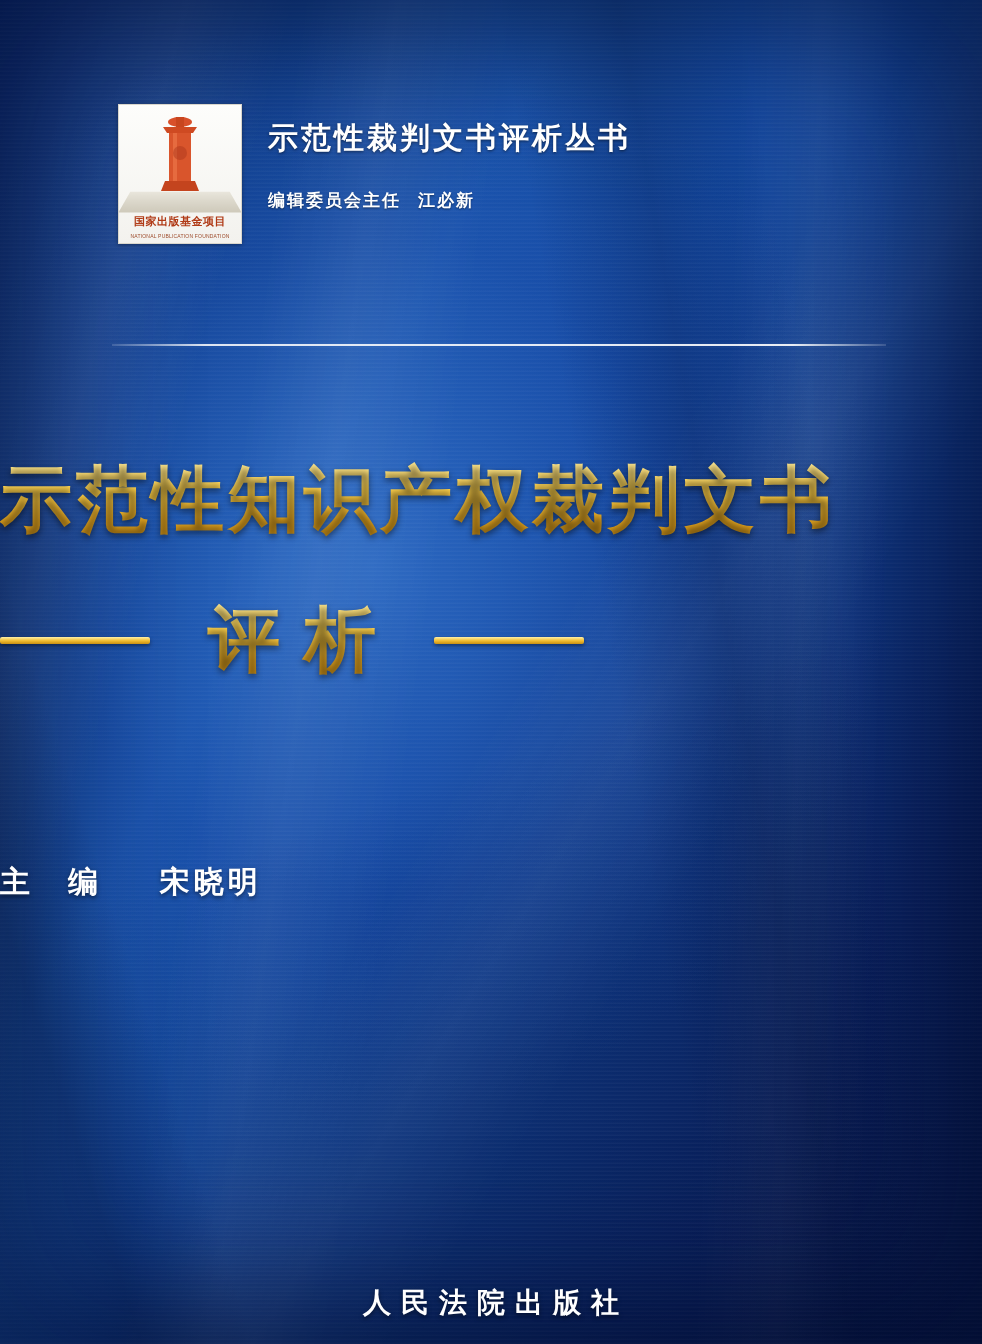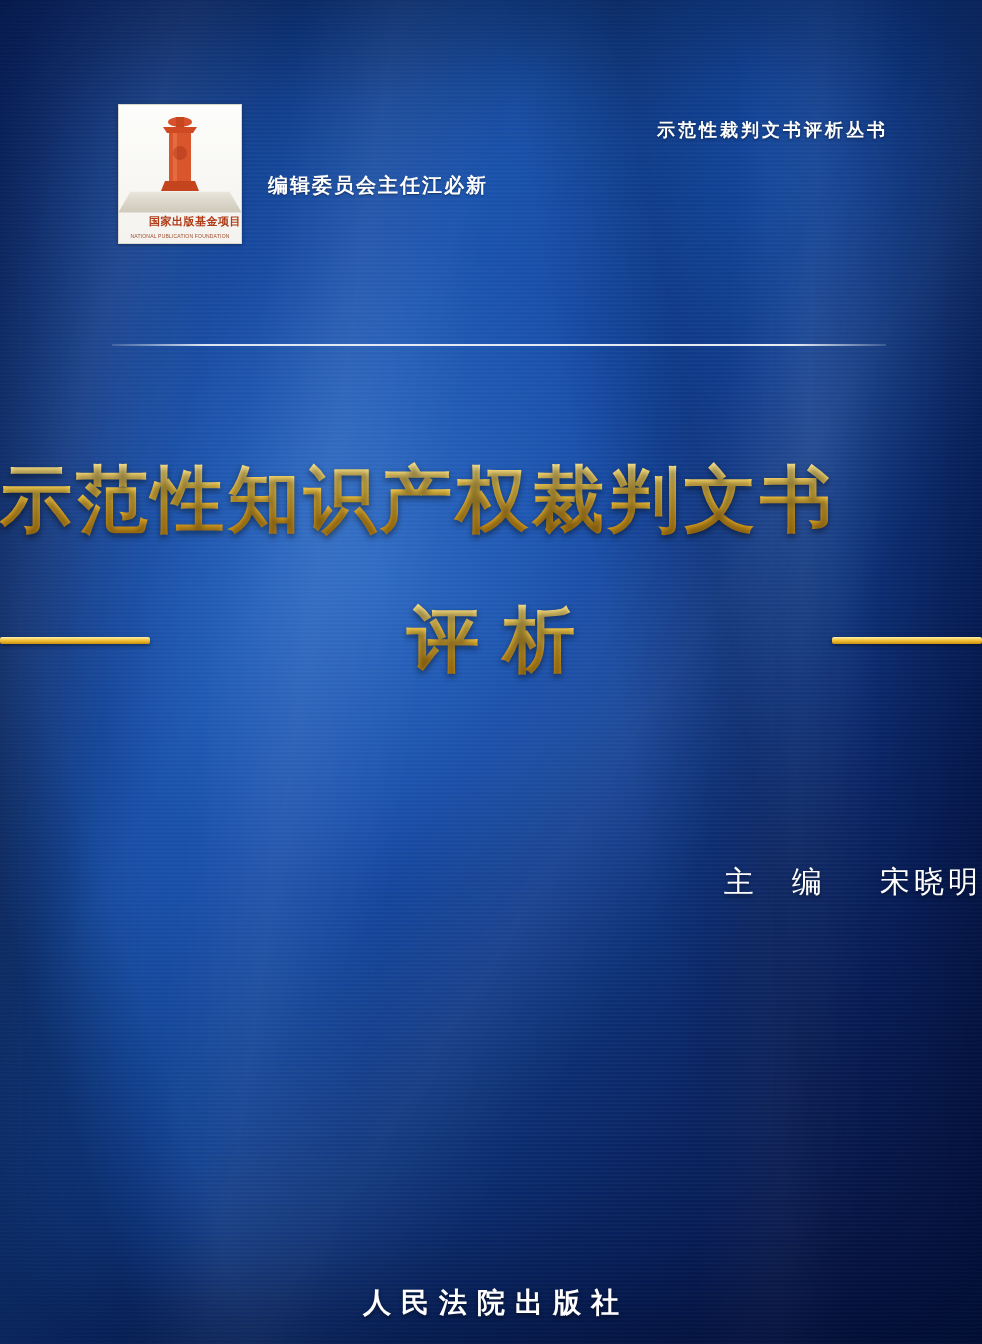--- a/index.html
+++ b/index.html
@@ -90,21 +90,21 @@
     right: 6px;
     bottom: 30px;
     height: 24px;
     background: linear-gradient(#e9e6dc, #cfcabb);
     transform: perspective(60px) rotateX(32deg);
   }
   .emblem-text {
     position: absolute;
     left: 0; right: 0;
     bottom: 14px;
-    text-align: right;
+    text-align: center;
     color: #b03a16;
     font-size: 11px;
     font-weight: bold;
     letter-spacing: 0.5px;
     font-family: "DejaVu Sans", sans-serif;
   }
   .emblem-sub {
     position: absolute;
     left: 0; right: 0;
     bottom: 4px;
@@ -117,31 +117,30 @@
 
   
   .series-block {
     position: absolute;
     left: 268px;
     top: 118px;
     width: 620px;
   }
   .series-title {
     color: #ffffff;
-    font-size: 18px;
+    font-size: 30px;
     font-weight: bold;
     letter-spacing: 3px;
     font-family: "DejaVu Sans", sans-serif;
     text-shadow: 0 1px 3px rgba(0,0,0,0.5);
-    text-align: right;
   }
   .series-line {
     margin-top: 30px;
     color: #ffffff;
-    font-size: 20px;
+    font-size: 17px;
     font-weight: bold;
     letter-spacing: 2px;
     font-family: Liberation Mono, monospace;
     text-shadow: 0 1px 2px rgba(0,0,0,0.45);
     display: flex;
     align-items: flex-start;
   }
   .series-line .lbl { min-width: 150px; display: inline-block; }
   .series-line.second { margin-top: 6px; }
 
@@ -172,21 +171,21 @@
     -webkit-text-fill-color: transparent;
     text-shadow: 0 3px 6px rgba(0,0,0,0.45);
   }
 
   .subtitle-row {
     position: absolute;
     left: 0; right: 0;
     top: 592px;
     display: flex;
     align-items: center;
-    justify-content: space-between;
+    justify-content: flex-start;
     gap: 34px;
   }
   .dash {
     width: 150px;
     height: 7px;
     background: linear-gradient(180deg, #fff0a8, #f0bb2e 55%, #c88f14);
     border-radius: 2px;
     box-shadow: 0 2px 4px rgba(0,0,0,0.4);
   }
   .subtitle {
@@ -201,24 +200,24 @@
     background-clip: text;
     -webkit-text-fill-color: transparent;
     text-shadow: 0 3px 6px rgba(0,0,0,0.45);
   }
 
   
   .editors {
     position: absolute;
     left: 0; right: 0;
     top: 862px;
-    text-align: right;
-    color: #ffffff;
-    font-family: "DejaVu Sans", sans-serif;
-    font-weight: normal;
+    text-align: left;
+    color: #ffffff;
+    font-family: "DejaVu Sans", sans-serif;
+    font-weight: bold;
     font-size: 30px;
     letter-spacing: 4px;
     text-shadow: 0 2px 4px rgba(0,0,0,0.5);
   }
   .editors .row + .row { margin-top: 18px; }
 
   
   .publisher {
     position: absolute;
     left: 0; right: 0;

